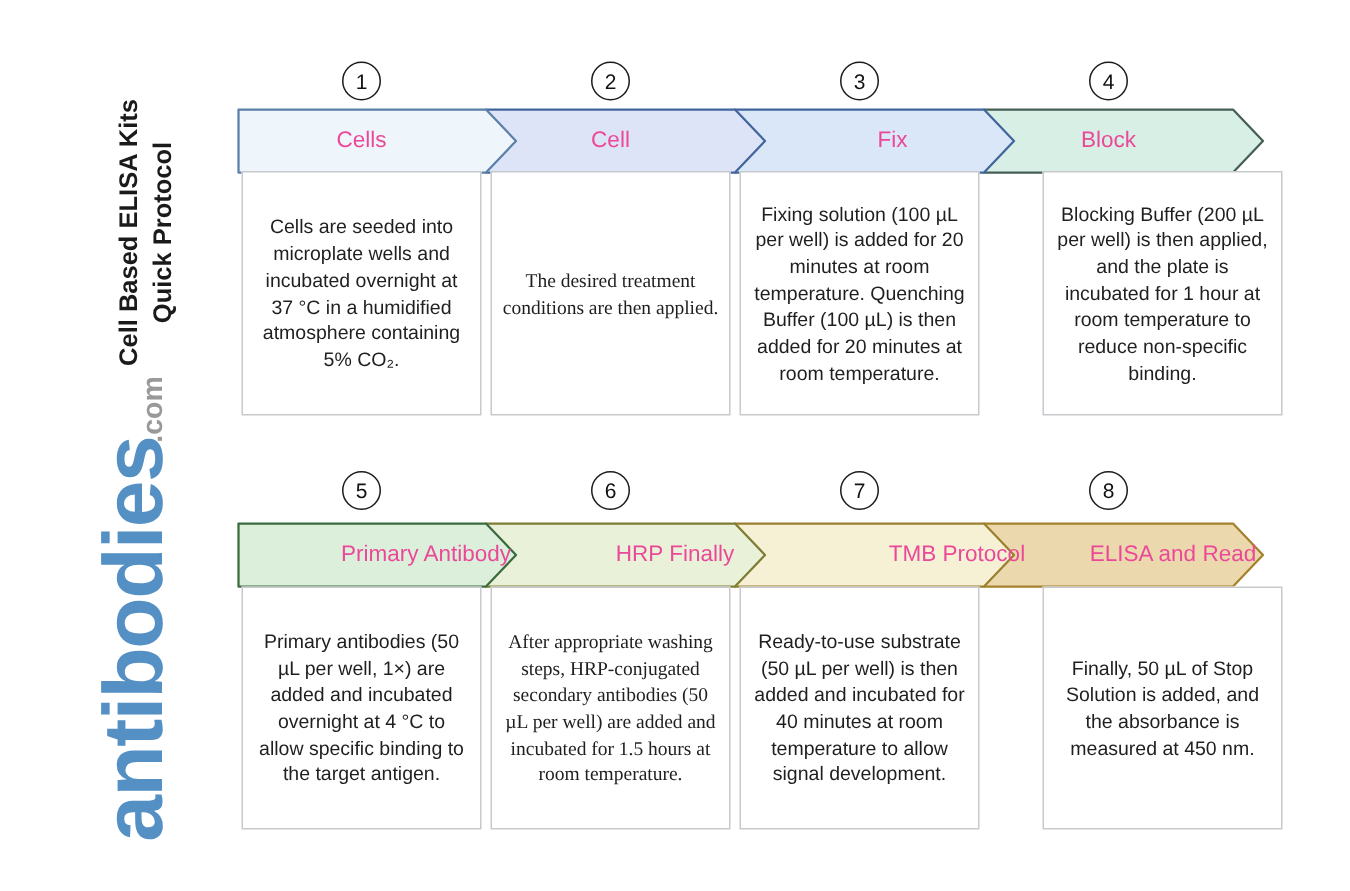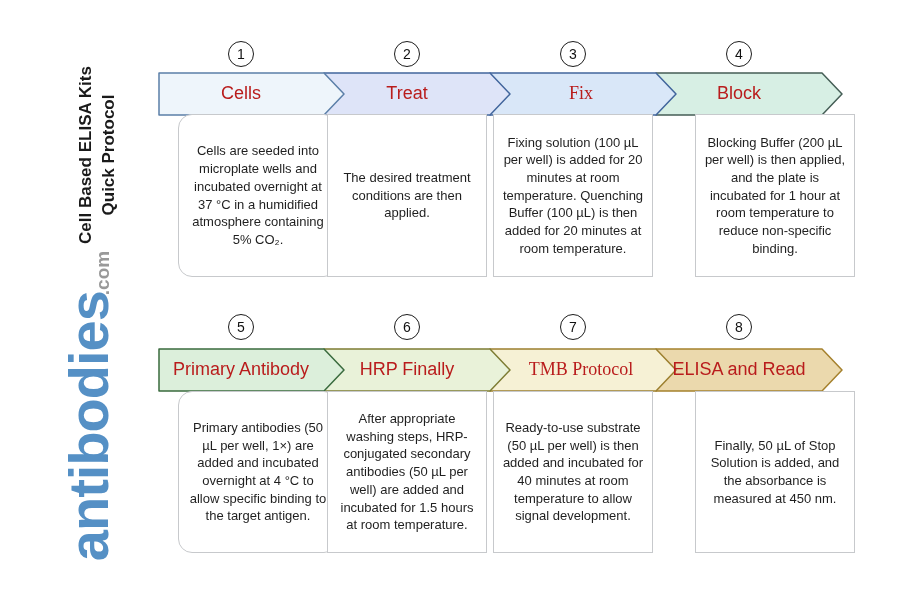--- a/index.html
+++ b/index.html
@@ -31,43 +31,43 @@
     position:absolute;width:26px;height:26px;border:1.6px solid #1c1c1c;border-radius:50%;
     background:#ffffff;box-sizing:border-box;
     display:flex;align-items:center;justify-content:center;
     font-size:14px;color:#111111;
   }
   
   .arrow-svg{position:absolute;left:158px;width:690px;height:44px;}
   .arrow-label{
     position:absolute;width:166px;height:42px;
     display:flex;align-items:center;justify-content:center;
-    font-size:18px;color:#b91c1c;pointer-events:none;
+    font-size:15px;color:#ec4899;pointer-events:none;
   }
   
   .desc-box{
     position:absolute;width:160px;box-sizing:border-box;
     border:1px solid #c7c9cc;background:#ffffff;
     display:flex;align-items:center;justify-content:center;
     padding:6px 7px;
   }
   .desc-text{
     font-size:13px;line-height:1.36;text-align:center;color:#1f1f1f;
   }
   
   .r1 .step-circle{top:41px;} .r2 .step-circle{top:314px;}
   .r1 .arrow-svg{top:72px;}   .r2 .arrow-svg{top:348px;}
-  .r1 .arrow-label{top:72px;} .r2 .arrow-label{top:348px;}
+  .r1 .arrow-label{top:72px;} .r2 .arrow-label{top:348px;padding-left:43px;}
   .r1 .desc-box{top:114px;height:163px;} .r2 .desc-box{top:391px;height:162px;}
   
   .c1 .step-circle{left:228px;} .c2 .step-circle{left:394px;}
   .c3 .step-circle{left:560px;} .c4 .step-circle{left:726px;}
   .c1 .arrow-label{left:158px;} .c2 .arrow-label{left:324px;}
-  .c3 .arrow-label{left:498px;font-family:Liberation Serif, serif;} .c4 .arrow-label{left:656px;text-align:center;}
-  .c1 .desc-box{left:178px;border-radius:14px;} .c2 .desc-box{left:327px;}
+  .c3 .arrow-label{left:512px;} .c4 .arrow-label{left:656px;text-align:center;}
+  .c1 .desc-box{left:161px;} .c2 .desc-box{left:327px;font-family:Liberation Serif, serif;}
   .c3 .desc-box{left:493px;} .c4 .desc-box{left:659px;margin-left:36px;}
 </style>
 </head>
 <body>
 
 <div class="page">
 
   <div class="side-title">
     <div>Cell Based ELISA Kits</div>
     <div>Quick Protocol</div>
@@ -104,21 +104,21 @@
       <path stroke-width="1.5" stroke-linejoin="round" d="M498 1 H664 L684 22 L664 43 H498 Z" fill="#d7efe4" stroke="#455e56"></path>
       <path stroke-width="1.5" stroke-linejoin="round" d="M332 1 H498 L518 22 L498 43 H332 Z" fill="#d9e7f8" stroke="#41659c"></path>
       <path stroke-width="1.5" stroke-linejoin="round" d="M166 1 H332 L352 22 L332 43 H166 Z" fill="#dee4f8" stroke="#41659c"></path>
       <path stroke-width="1.5" stroke-linejoin="round" d="M1 1 H166 L186 22 L166 43 H1 Z" fill="#eef5fb" stroke="#5b7fa8"></path>
     </svg>
 
     <div class="c1">
         <div class="arrow-label">Cells</div>
       </div>
     <div class="c2">
-        <div class="arrow-label">Treat</div>
+        <div class="arrow-label">Cell</div>
       </div>
     <div class="c3">
         <div class="arrow-label">Fix</div>
       </div>
     <div class="c4">
         <div class="arrow-label">Block</div>
       </div>
 
     <div class="c1">
         <div class="desc-box">

